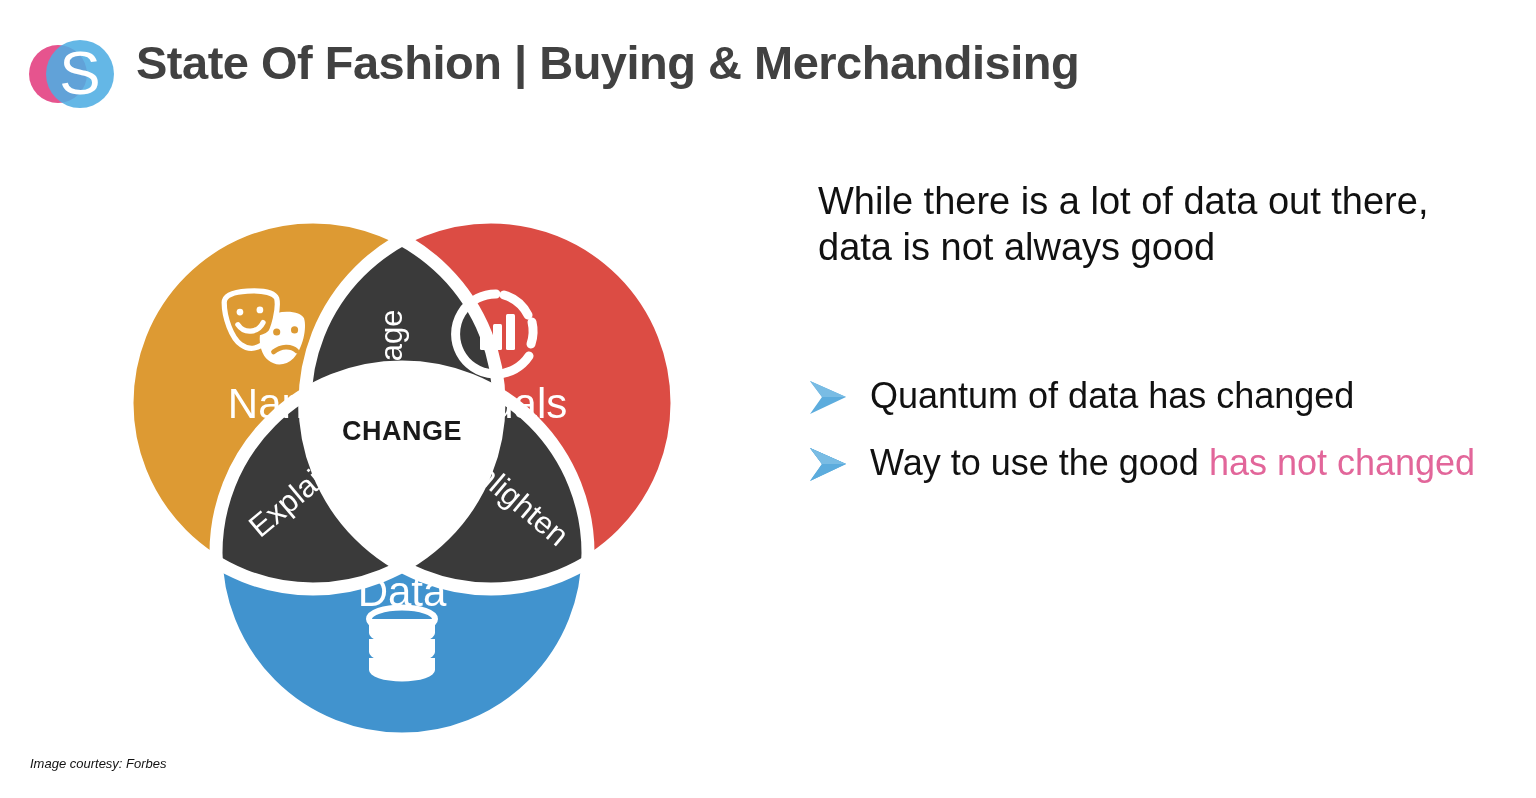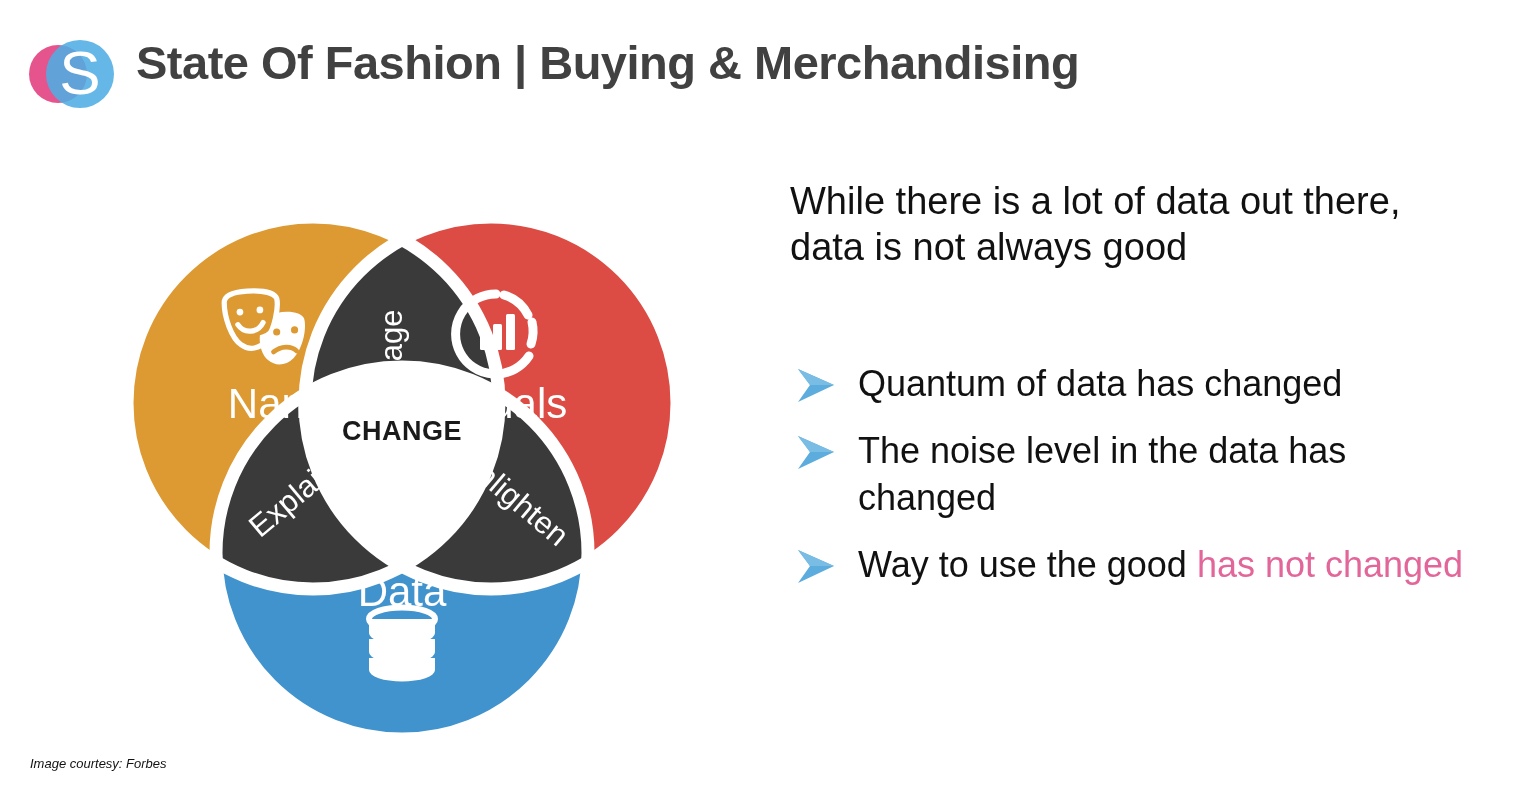--- a/index.html
+++ b/index.html
@@ -74,40 +74,40 @@
     font-family: "Liberation Sans", sans-serif;
     fill: #1a1a1a;
     font-size: 27px;
     font-weight: bold;
     letter-spacing: 0.5px;
   }
 
   
   .content-col {
     position: absolute;
-    left: 790px;
+    left: 818px;
     top: 178px;
     width: 700px;
   }
   .lead-text {
     font-family: "Liberation Sans", sans-serif;
     font-size: 38px;
     line-height: 46px;
     color: #111111;
     font-weight: normal;
     width: 660px;
     margin: 0;
   }
   .bullet-list {
     position: absolute;
     left: 790px;
     top: 360px;
     width: 700px;
     list-style: none;
-    margin: 0;
+    margin: 12px;
     padding: 0;
   }
   .bullet-item {
     position: relative;
     padding-left: 68px;
     margin-bottom: 20px;
     font-family: "Liberation Sans", sans-serif;
     font-size: 36px;
     line-height: 47px;
     color: #111111;
@@ -253,21 +253,21 @@
     <span>Quantum of data has changed</span><span class="accent-pink"></span>
   </li>
 
   <li class="bullet-item">
     <span class="bullet-marker">
       <svg viewBox="0 0 46 40" width="46" height="40" aria-hidden="true">
         <path d="M4,3 L40,19 L4,36 L16,19 Z" fill="#5CACDD"></path>
         <path d="M4,3 L40,19 L16,19 Z" fill="#79BCE4"></path>
       </svg>
     </span>
-    <span>The noise level in the data has changed</span><span class="accent-pink"></span>
+    <span class="accent-pink"></span>
   </li>
 
   <li class="bullet-item">
     <span class="bullet-marker">
       <svg viewBox="0 0 46 40" width="46" height="40" aria-hidden="true">
         <path d="M4,3 L40,19 L4,36 L16,19 Z" fill="#5CACDD"></path>
         <path d="M4,3 L40,19 L16,19 Z" fill="#79BCE4"></path>
       </svg>
     </span>
     <span>Way to use the good </span><span class="accent-pink">has not changed</span>

